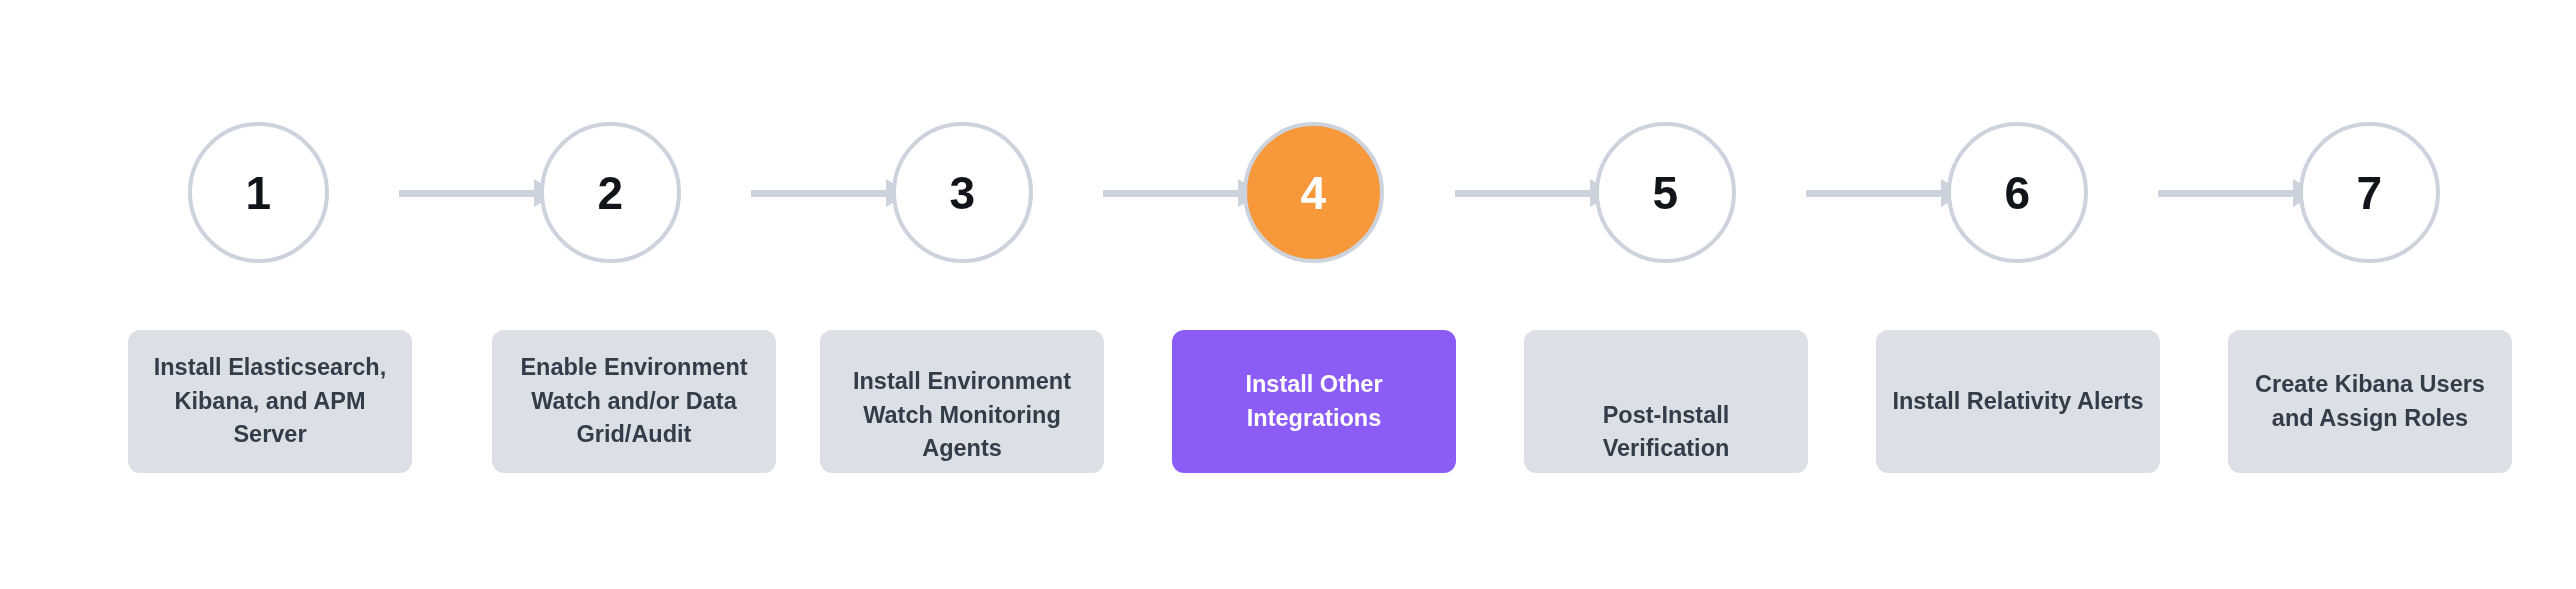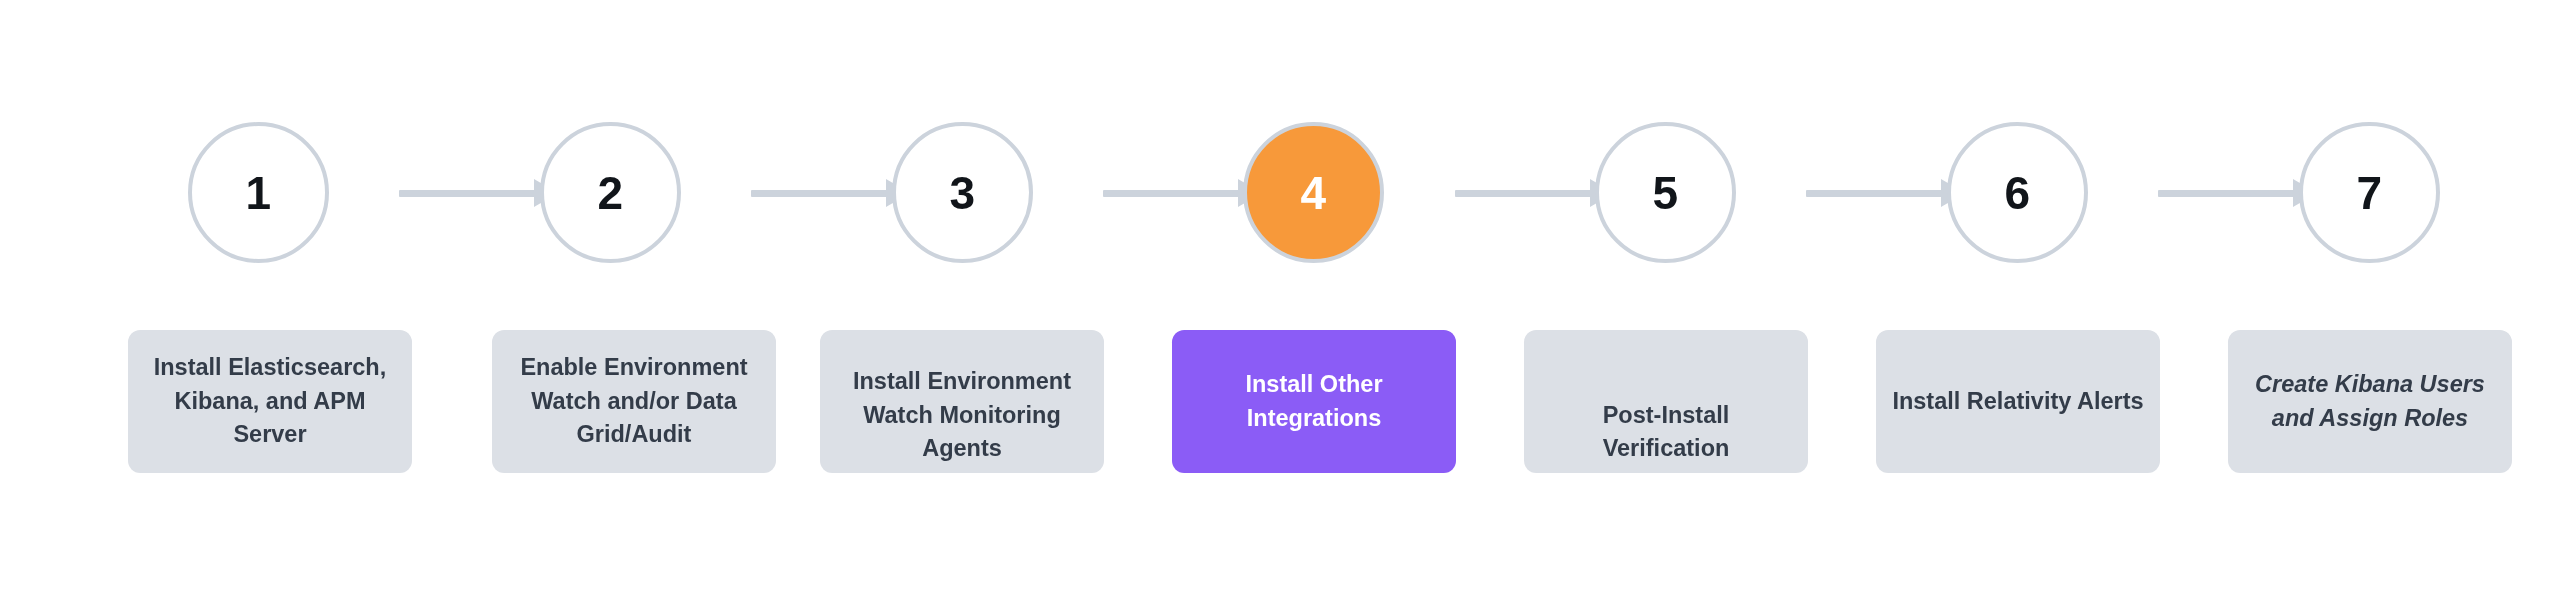--- a/index.html
+++ b/index.html
@@ -188,20 +188,20 @@
     </div>
     <div class="step-label active" style="left:1172px;">
       <span class="label-text">Install Other Integrations</span>
     </div>
     <div class="step-label" style="left:1524px;align-items:flex-end;">
       <span class="label-text">Post-Install Verification</span>
     </div>
     <div class="step-label" style="left:1876px;">
       <span class="label-text">Install Relativity Alerts</span>
     </div>
-    <div class="step-label" style="left:2228px;font-style:italic;">
+    <div class="step-label" style="left:2228px;">
       <span class="label-text">Create Kibana Users and Assign Roles</span>
     </div>
 
   </div>
 
 </div>
 
 
 </body></html>

